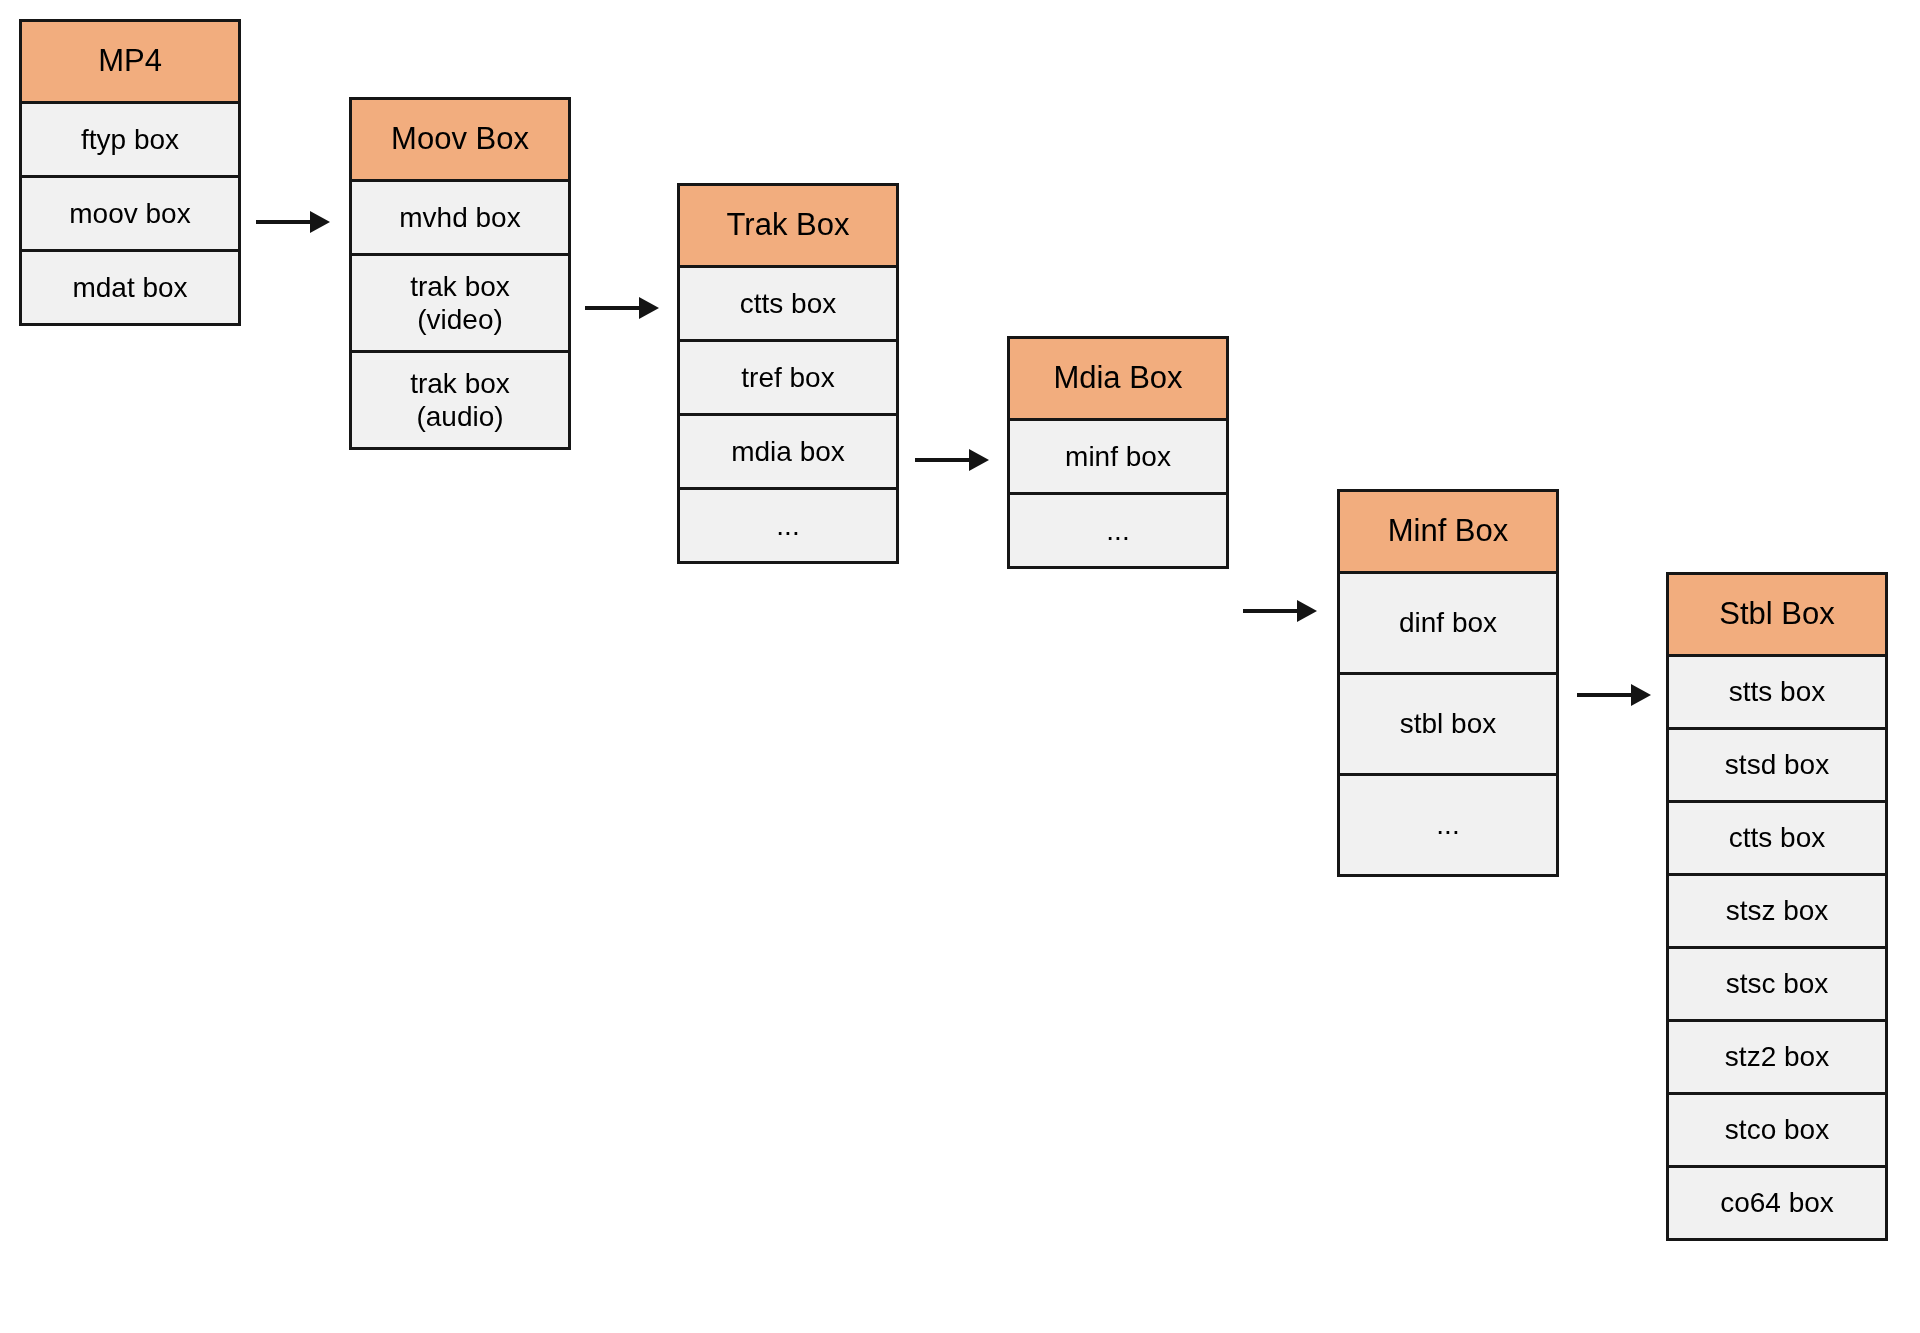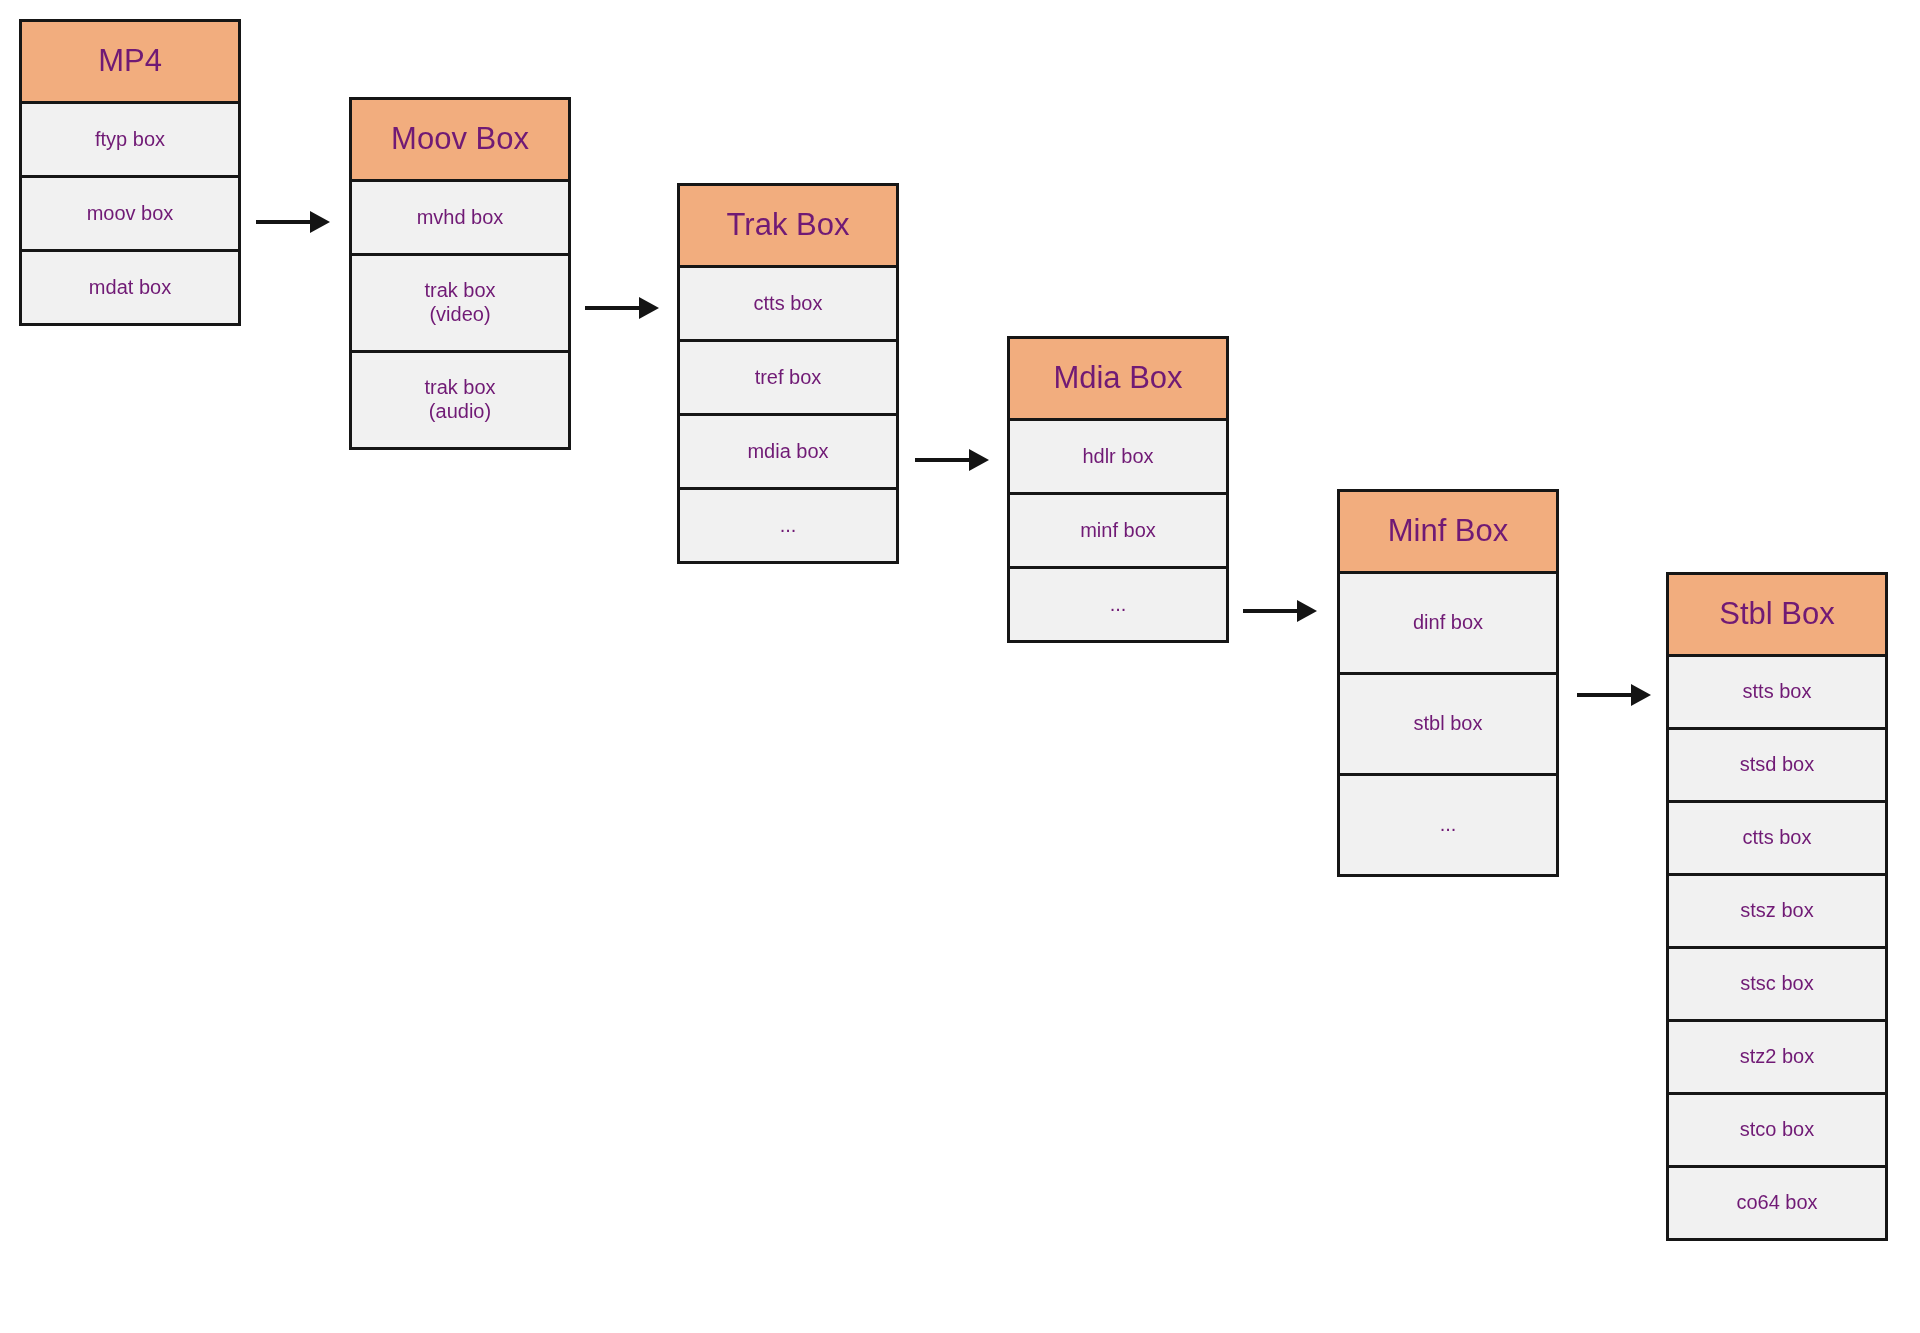--- a/index.html
+++ b/index.html
@@ -6,38 +6,38 @@
     margin: 0;
     padding: 0;
     background: #ffffff;
   }
   #canvas {
     position: relative;
     width: 1920px;
     height: 1333px;
     background: #ffffff;
     font-family: "Liberation Sans", sans-serif;
-    color: #701a75;
+    color: #000000;
     overflow: hidden;
   }
   .box {
     position: absolute;
     width: 222px;
   }
   .cell {
     box-sizing: border-box;
     width: 222px;
     height: 77px;
     border: 3px solid #161616;
     background: #F1F1F1;
     display: flex;
     align-items: center;
     justify-content: center;
     text-align: center;
-    font-size: 20px;
+    font-size: 28px;
     line-height: 1.18;
     white-space: pre-line;
   }
   .cell + .cell { margin-top: -3px; }
   .cell.hd {
     height: 85px;
     background: #F2AD7E;
     font-size: 31px;
   }
   .cell.tall { height: 100px; }
@@ -106,21 +106,20 @@
   <div class="box" id="box-trak">
     <div class="cell hd">Trak Box</div>
     <div class="cell">ctts box</div>
     <div class="cell">tref box</div>
     <div class="cell">mdia box</div>
     <div class="cell">...</div>
   </div>
 
   <div class="box" id="box-mdia">
     <div class="cell hd">Mdia Box</div>
-    <div class="cell">hdlr box</div>
     <div class="cell">minf box</div>
     <div class="cell">...</div>
   </div>
 
   <div class="box" id="box-minf">
     <div class="cell hd">Minf Box</div>
     <div class="cell">dinf box</div>
     <div class="cell">stbl box</div>
     <div class="cell">...</div>
   </div>

